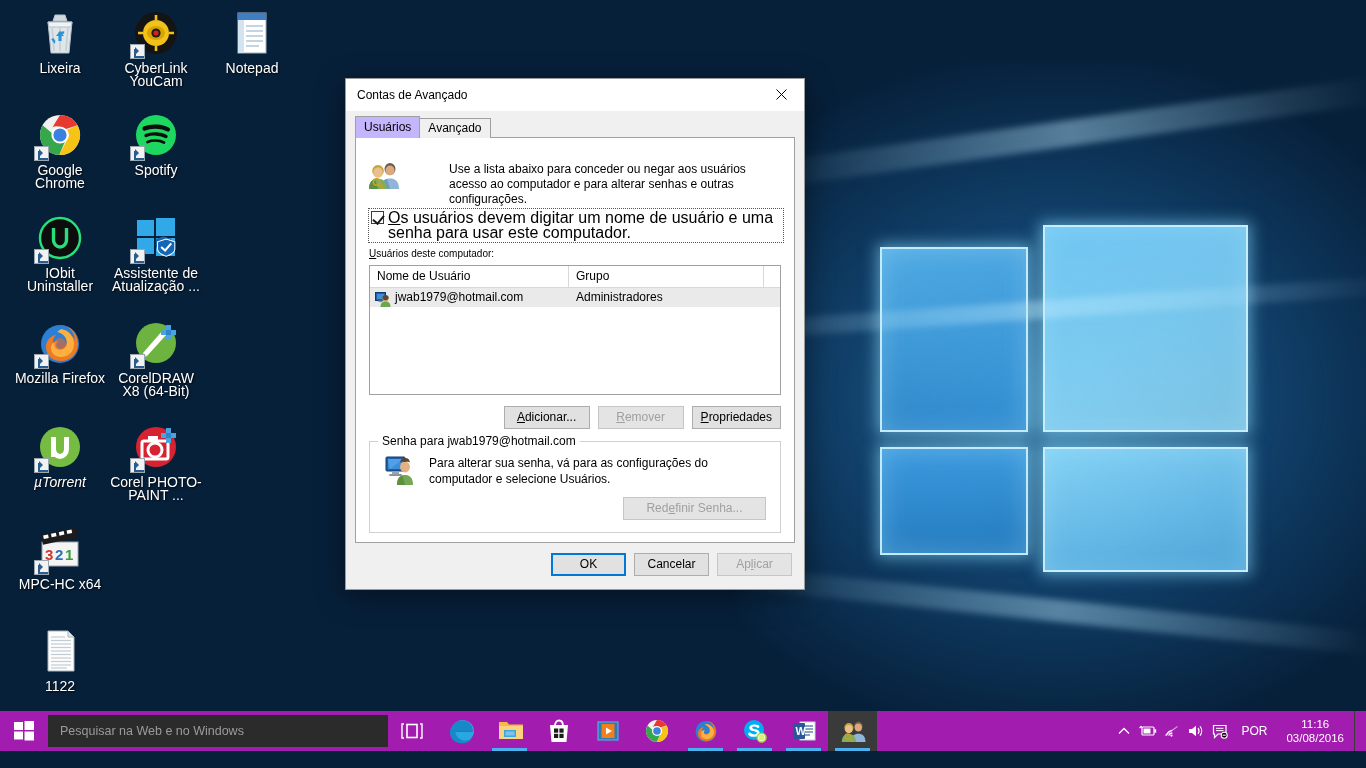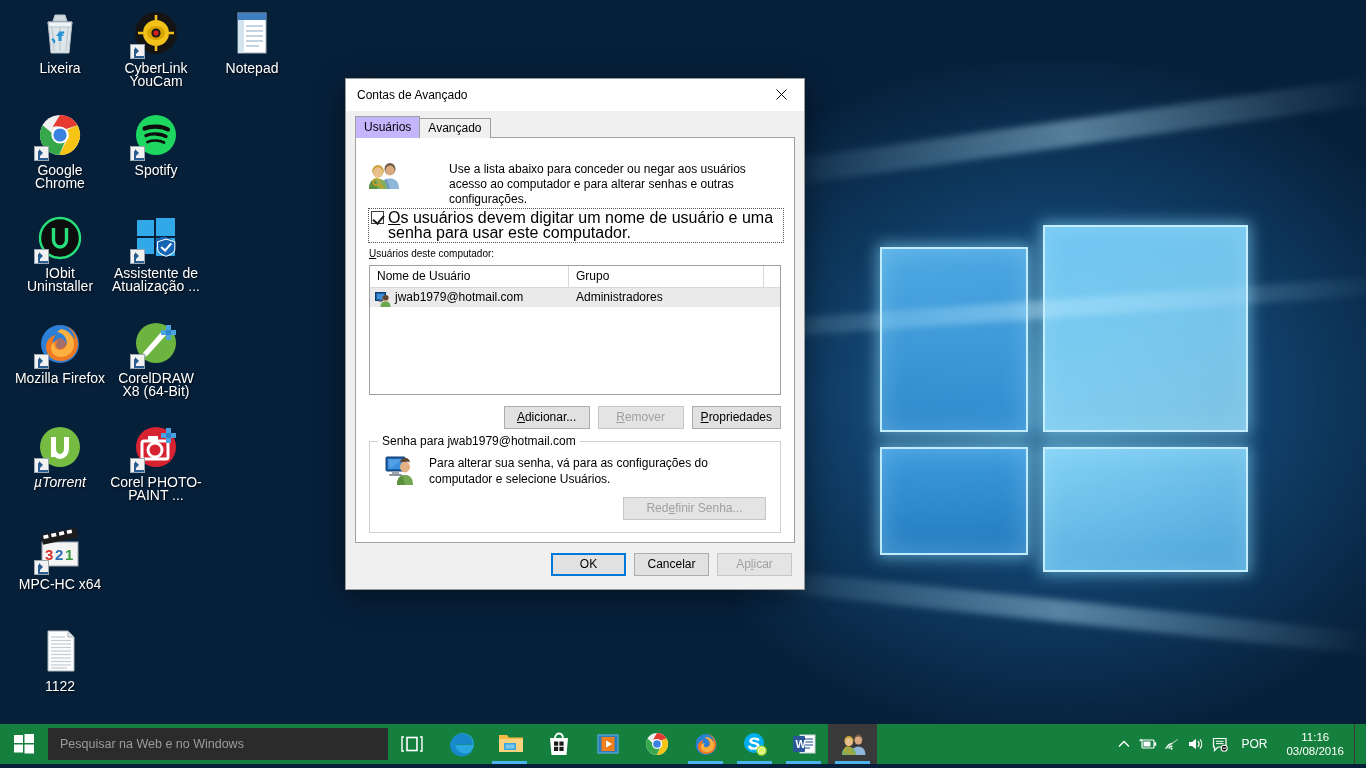--- a/index.html
+++ b/index.html
@@ -260,23 +260,23 @@
     height: 46px;
   }
   #bottombar .grp {
     position: absolute; right: 12px; top: 10px;
     display: flex; gap: 8px;
   }
   #bottombar .wbtn { min-width: 75px; }
 
   
   #taskbar {
-    position: absolute; left: 0; bottom: 4px;
+    position: absolute; left: 0; bottom: 17px;
     width: 1366px; height: 40px;
-    background: #15803d;
+    background: #a21caf;
     display: flex; align-items: center;
   }
   #startbtn {
     width: 48px; height: 40px;
     display: flex; align-items: center; justify-content: center;
     cursor: default;
   }
   #searchbox {
     width: 340px; height: 32px;
     background: #2b2b2b;

